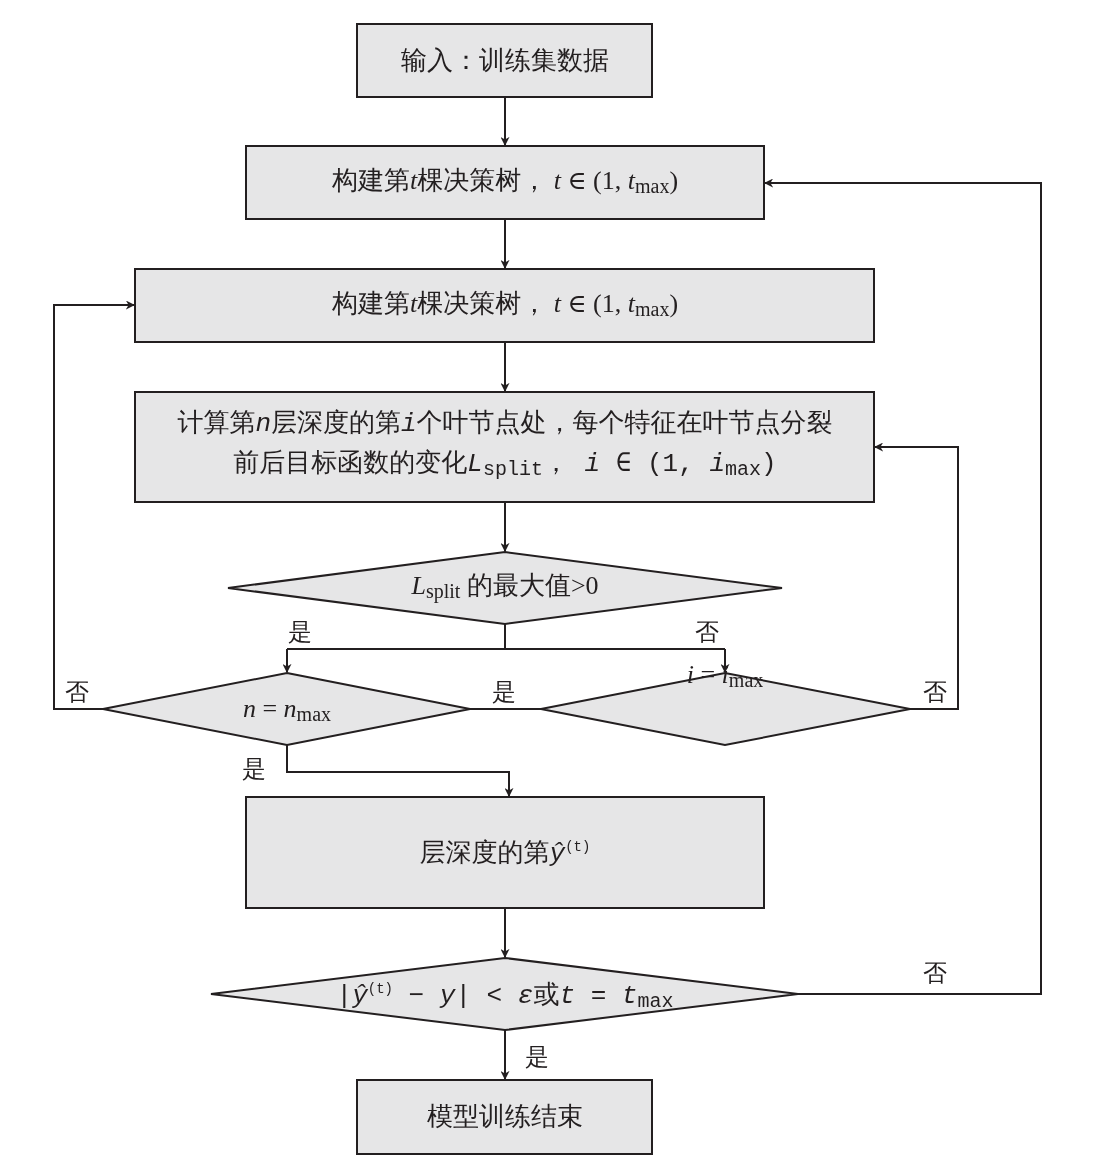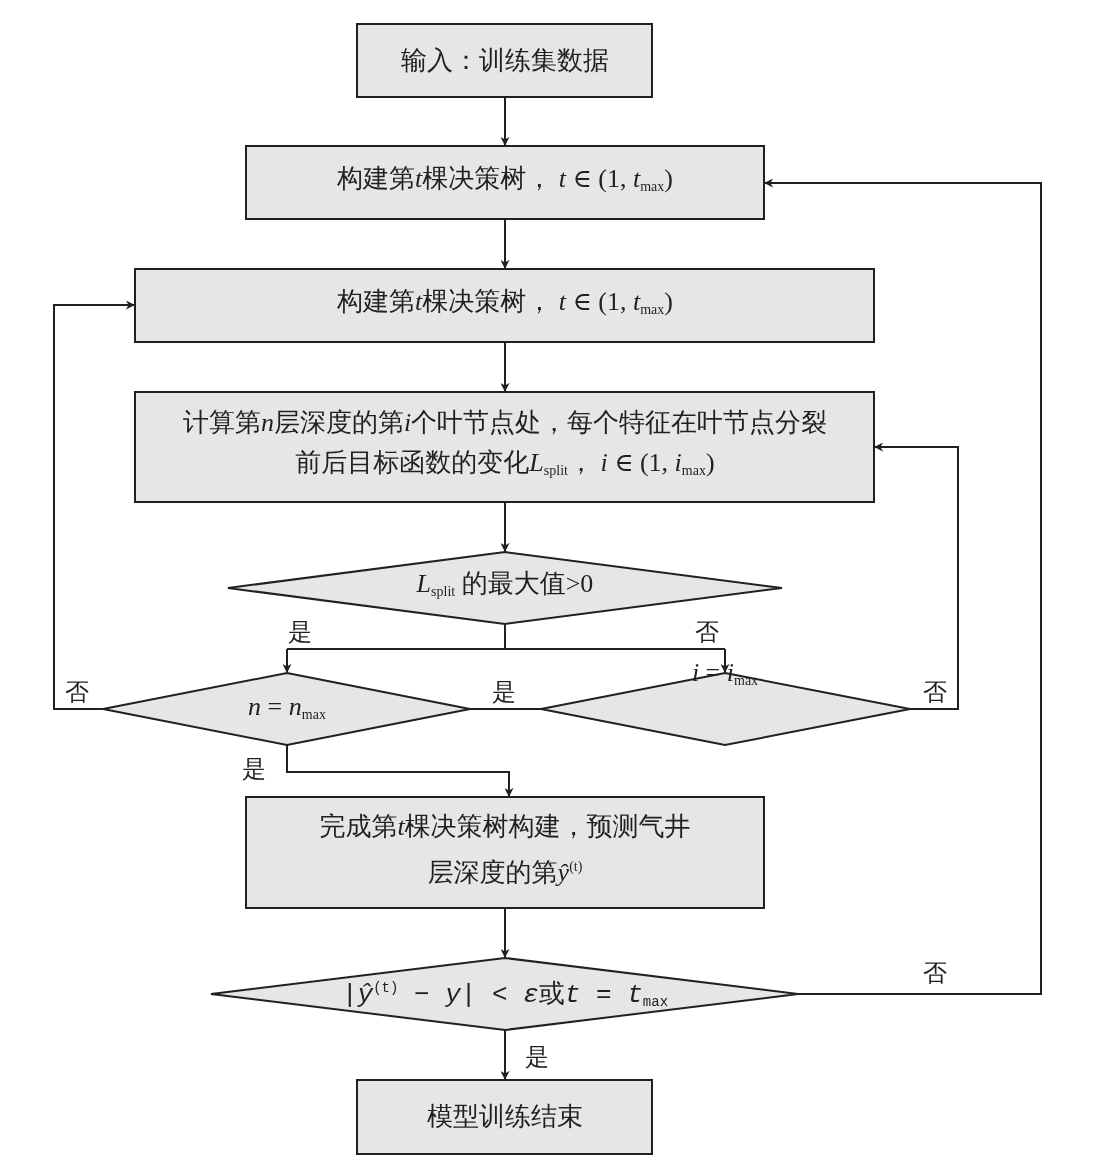--- a/index.html
+++ b/index.html
@@ -4,24 +4,24 @@
 <style>
   html, body { margin: 0; padding: 0; background: #ffffff; }
   body { width: 1108px; height: 1167px; position: relative; overflow: hidden;
          font-family: "Liberation Serif", "DejaVu Serif", serif; color: #231f20; }
   svg#flow { position: absolute; left: 0; top: 0; }
   .node { fill: #e6e6e7; stroke: #231f20; stroke-width: 2; }
   .edge { fill: none; stroke: #231f20; stroke-width: 2; }
   .lbl { position: absolute; font-size: 26px; line-height: 30px; white-space: nowrap;
          text-align: center; transform: translate(-50%, -50%); }
   .lbl i { font-style: italic; }
-  .lbl sub { font-size: 14px; vertical-align: -4px; font-style: normal; }
+  .lbl sub { font-size: 20px; vertical-align: -4px; font-style: normal; }
   .lbl sup { font-size: 14px; vertical-align: 10px; }
   .branch { position: absolute; font-size: 24px; transform: translate(-50%, -50%); }
-  .two-line { line-height: 40px; }
+  .two-line { line-height: 40px; font-family: Liberation Mono, monospace; }
 </style>
 </head>
 <body>
 
 <svg id="flow" width="1108" height="1167">
   <defs>
     <marker id="arr" viewBox="0 0 10 10" refX="9" refY="5" markerWidth="9" markerHeight="9" orient="auto-start-reverse" markerUnits="userSpaceOnUse">
       <path d="M0,0 L10,5 L0,10 L3,5 z" fill="#231f20"></path>
     </marker>
   </defs>
@@ -95,23 +95,20 @@
 </div>
 
 <div class="lbl" style="left:725px; top:677px;">
   <i>i</i>
   <span>=</span>
   <i>i</i><sub>max</sub>
 </div>
 
 <div class="lbl two-line" style="left:505px; top:850px;">
   <div>
-    <span>完成第</span><i>t</i><span>棵决策树构建，预测气井</span>
-  </div>
-  <div>
     <span>层深度的第</span><i>ŷ</i><sup>(t)</sup>
   </div>
 </div>
 
 <div class="lbl" style="left:505px; top:995px;font-family:Liberation Mono, monospace;">
   <span>|</span><i>ŷ</i><sup>(t)</sup><span> − </span><i>y</i><span>|</span><span> &lt; </span><i>ε</i><span>或</span><i>t</i><span> = </span><i>t</i><sub>max</sub>
 </div>
 
 <div class="lbl" style="left:505px; top:1117px;">
   <span>模型训练结束</span>

